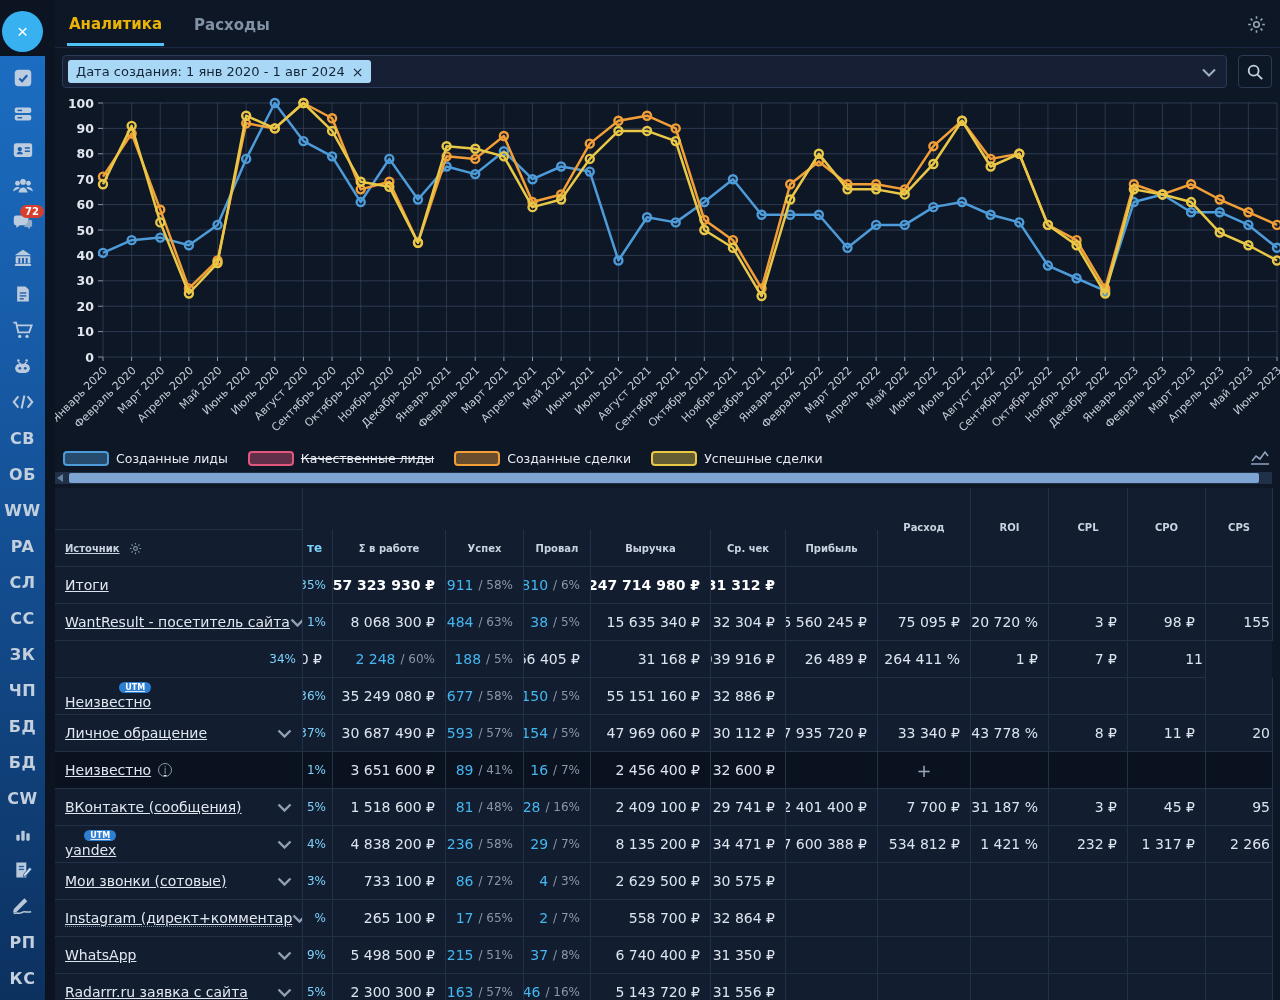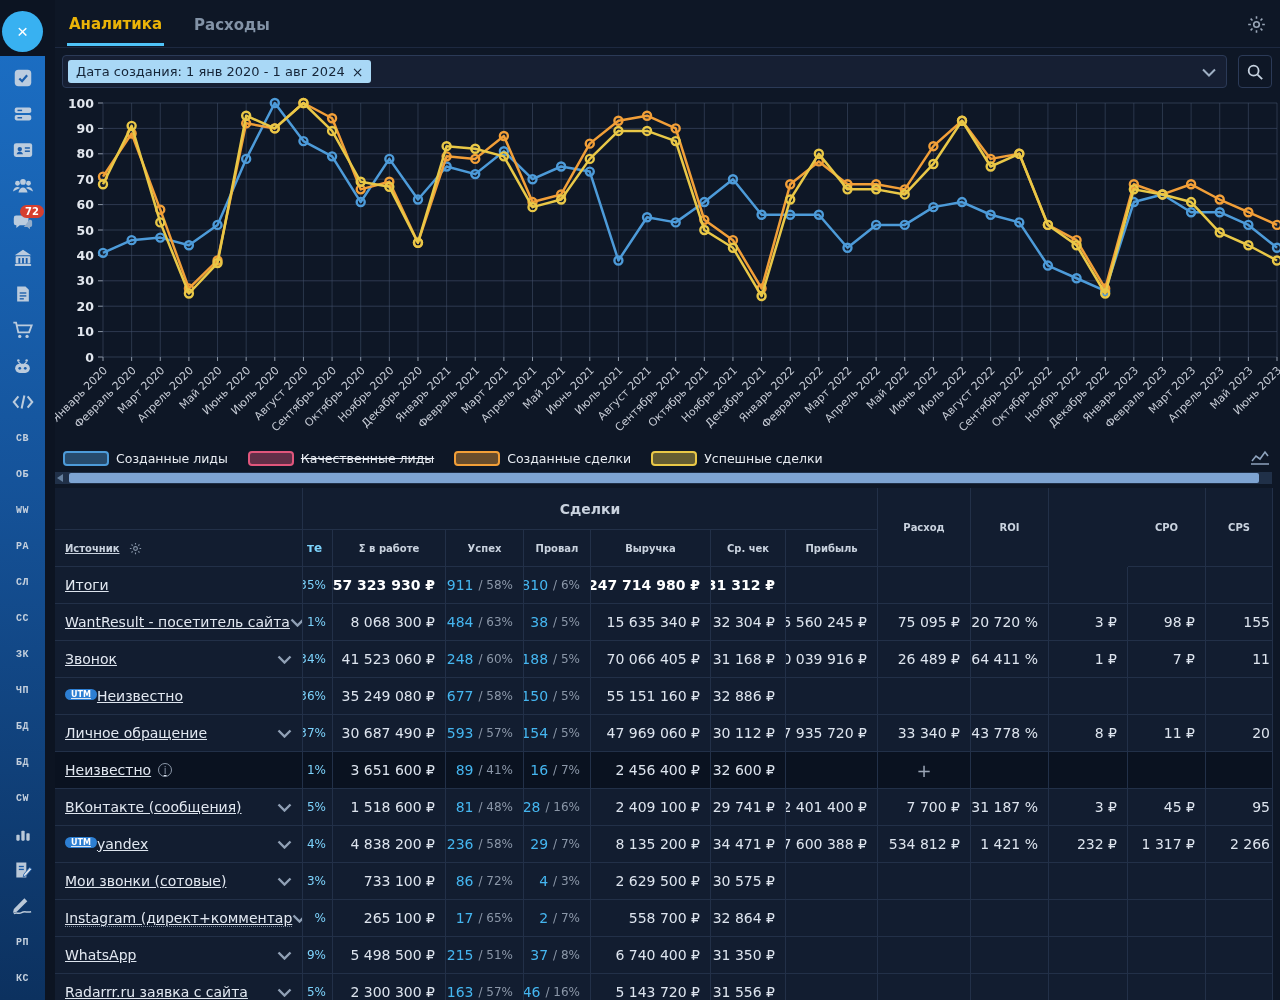--- a/index.html
+++ b/index.html
@@ -5,21 +5,21 @@
   html,body{margin:0;padding:0;background:#0c1422;width:1280px;height:1000px;overflow:hidden;
     font-family:"DejaVu Sans","Liberation Sans",sans-serif;}
   *{box-sizing:border-box;}
   
   .sidebar{position:absolute;left:0;top:56px;width:45px;height:944px;
     background:linear-gradient(180deg,#1b6dc2 0%,#15539a 45%,#0c315f 100%);
     display:flex;flex-direction:column;align-items:center;padding-top:4px;}
   .sb-item{height:36px;width:45px;display:flex;align-items:center;justify-content:center;
     position:relative;color:#c9d5e2;flex:0 0 36px;cursor:pointer;}
   .sb-item svg{opacity:.92;}
-  .sb-txt{font-size:10px;font-weight:bold;color:#c3cfdd;letter-spacing:.5px;font-family:Liberation Mono, monospace;}
+  .sb-txt{font-size:16px;font-weight:bold;color:#c3cfdd;letter-spacing:.5px;}
   .sb-badge{position:absolute;top:1px;right:1px;background:#d63f2e;color:#fff;font-size:10px;
     font-weight:bold;border-radius:8px;padding:1px 5px;line-height:11px;}
   .collapse-btn{position:absolute;left:2px;top:11px;width:41px;height:41px;border-radius:50%;
     background:#38b1f1;color:#fff;border:none;font-size:19px;line-height:41px;text-align:center;
     z-index:5;padding:0;cursor:pointer;}
   
   .main{position:absolute;left:55px;top:0;width:1225px;height:1000px;background:#0e1726;}
   .tabs-row{position:absolute;left:0;top:0;width:100%;height:48px;display:flex;align-items:center;
     border-bottom:1px solid #1d2940;}
   .tab{font-size:15px;font-weight:bold;color:#8292a6;margin-left:12px;padding:13px 2px 10px 2px;cursor:pointer;}
@@ -58,21 +58,21 @@
   .c.grp{font-size:14px;}
   .c.pct{color:#7dd3fc;font-size:12px;padding:0 6px 0 0;}
   .c.bold{font-weight:bold;color:#fff;}
   .n-blue{color:#45b6f0;}
   .n-grey{color:#8b97a8;font-size:12px;margin-left:5px;}
   .row-sel .c{background:#0a1220;}
   .src-name{color:#e2e8f1;font-size:14px;}
   .src-name.trunc{border-bottom:1px dotted #7e8ca0;}
   .utm{display:inline-block;background:#2d7fd3;color:#fff;font-size:8px;font-weight:bold;
     border-radius:6px;padding:1px 6px;line-height:9px;margin-bottom:2px;}
-  .srcwrap{display:flex;flex-direction:row;align-items:flex-start;line-height:15px;}
+  .srcwrap{display:flex;flex-direction:column;align-items:flex-end;line-height:15px;}
   .chev{margin-left:auto;cursor:pointer;flex:0 0 auto;}
   .info-i{display:inline-block;width:14px;height:14px;border:1px solid #8b97a8;border-radius:50%;
     color:#8b97a8;font-size:10px;line-height:13px;text-align:center;margin-left:7px;font-style:normal;}
   .plus{justify-content:center;color:#9aa5b5;font-size:18px;cursor:pointer;}
   .gear-src{margin-left:8px;cursor:pointer;display:flex;align-items:center;}
 </style>
 </head>
 <body>
 
 <button class="collapse-btn">×</button>
@@ -561,23 +561,23 @@
     </svg>
   </span>
   <div class="hscroll">
     <span class="larrow"></span>
     <div class="thumb"></div>
   </div>
 
   <div id="table">
       <div class="tgrid" style="grid-template-rows: 42px 37px;">
         <div class="c hd" style="grid-column:1;grid-row:1"></div>
-        <div class="c hd grp" style="grid-column:2/9;grid-row:1">Сделки</div>
         <div class="c hd" style="grid-column:9;grid-row:1/3">Расход</div>
         <div class="c hd" style="grid-column:10;grid-row:1/3">ROI</div>
+        <div class="c hd" style="grid-column:11;grid-row:1/3">CPL</div>
         <div class="c hd" style="grid-column:12;grid-row:1/3">CPO</div>
         <div class="c hd" style="grid-column:13;grid-row:1/3">CPS</div>
         <div class="c hd left" style="grid-column:1;grid-row:2">
           <span>Источник</span>
           <span class="gear-src">
             <svg width="15" height="15" viewBox="0 0 24 24" fill="none" stroke="#8795a8" stroke-width="1.8">
               <circle cx="12" cy="12" r="3"></circle>
               <path d="M12 3v2.6M12 18.4V21M3 12h2.6M18.4 12H21M5.6 5.6l1.9 1.9M16.5 16.5l1.9 1.9M18.4 5.6l-1.9 1.9M7.5 16.5l-1.9 1.9"></path>
             </svg>
           </span>
@@ -633,26 +633,20 @@
         <div class="c ">15 635 340 ₽</div>
         <div class="c ">32 304 ₽</div>
         <div class="c ">15 560 245 ₽</div>
         <div class="c ">75 095 ₽</div>
         <div class="c ">20 720 %</div>
         <div class="c ">3 ₽</div>
         <div class="c ">98 ₽</div>
         <div class="c " style="padding-right:2px;justify-content:flex-end;">155</div>
       </div>
       <div class="tgrid" style="grid-template-rows: 37px;">
-        <div class="c left">
-          <span class="src-name">Звонок</span>
-          <span class="chev"><svg width="15" height="9" viewBox="0 0 14 9" fill="none" stroke="#90a0b5" stroke-width="2.4">
-              <path d="M1 1.5 7 7.5 13 1.5"></path>
-            </svg></span>
-        </div>
         <div class="c pct">34%</div>
         <div class="c ">41 523 060 ₽</div>
         <div class="c ">
           <span class="n-blue">2 248</span>
           <span class="n-grey">/ 60%</span>
         </div>
         <div class="c ">
           <span class="n-blue">188</span>
           <span class="n-grey">/ 5%</span>
         </div>

